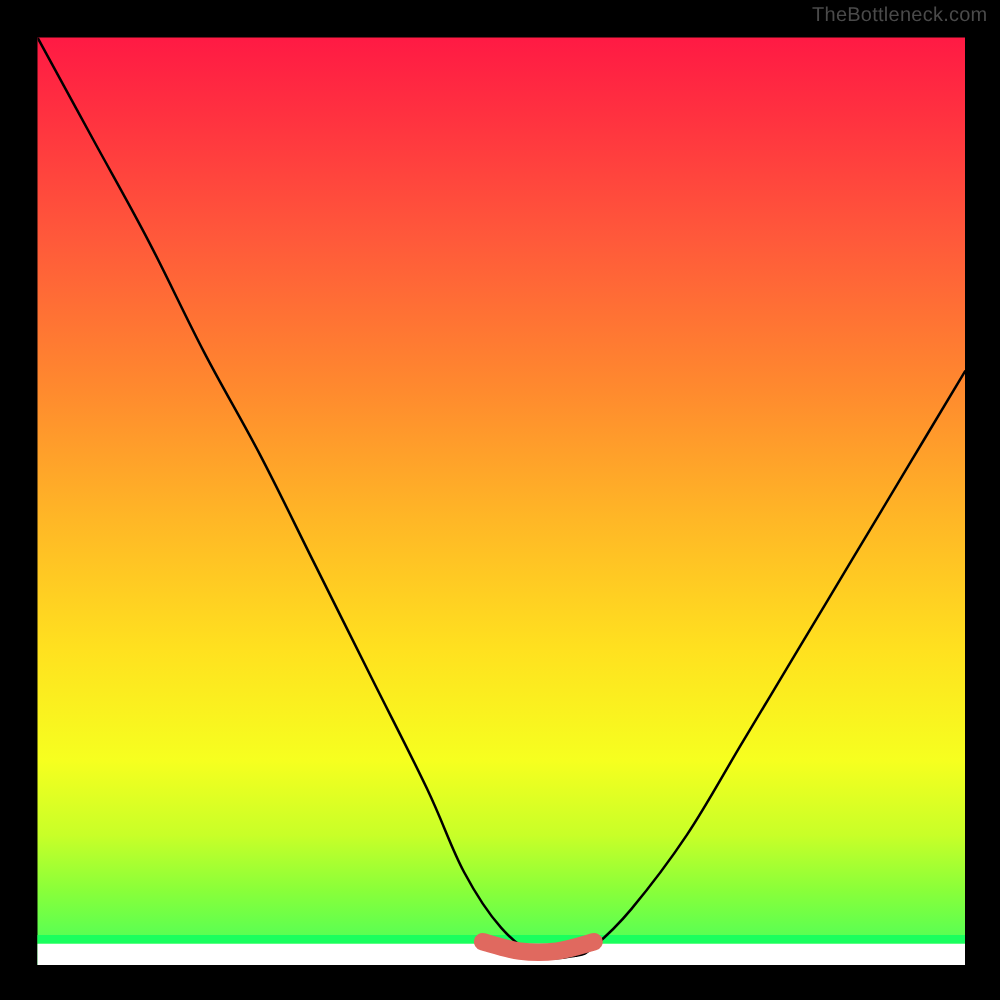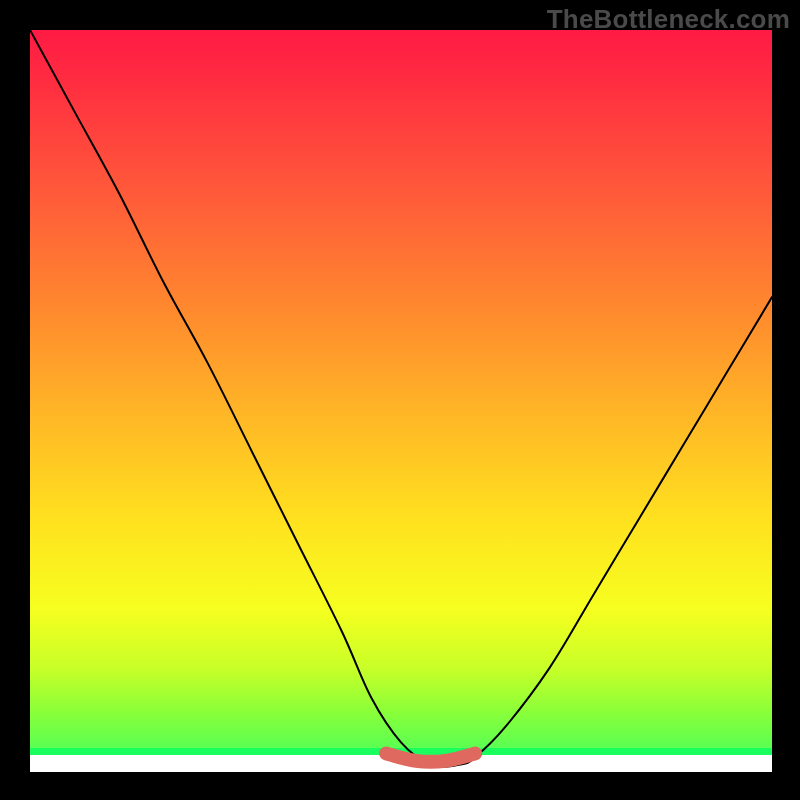--- a/index.html
+++ b/index.html
@@ -15,22 +15,22 @@
     position: relative;
     width: 800px;
     height: 800px;
     background: #000;
   }
   .watermark {
     position: absolute;
     top: 4px;
     right: 10px;
     color: #4a4a4a;
-    font-size: 26px;
-    font-weight: 700;
+    font-size: 16px;
+    font-weight: 400;
     letter-spacing: 0.2px;
     z-index: 10;
   }
   .plot-area {
     position: absolute;
     left: 30px;
     top: 30px;
     width: 742px;
     height: 742px;
     background: linear-gradient(to bottom,

